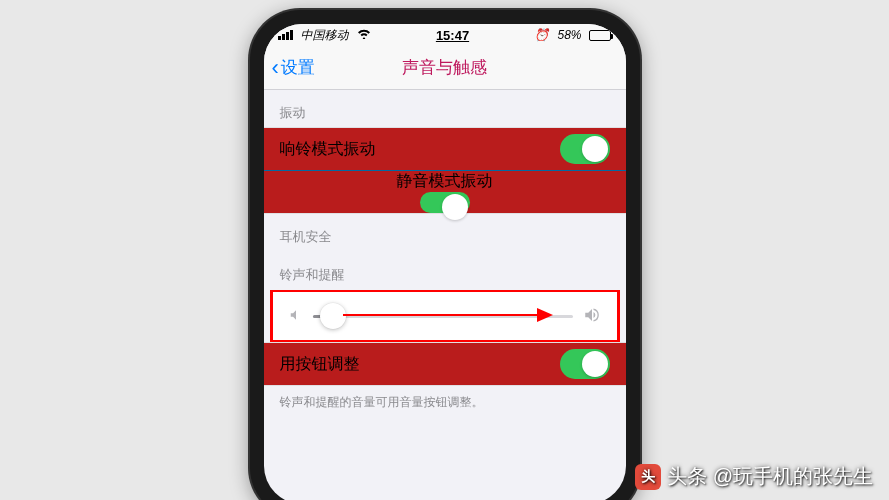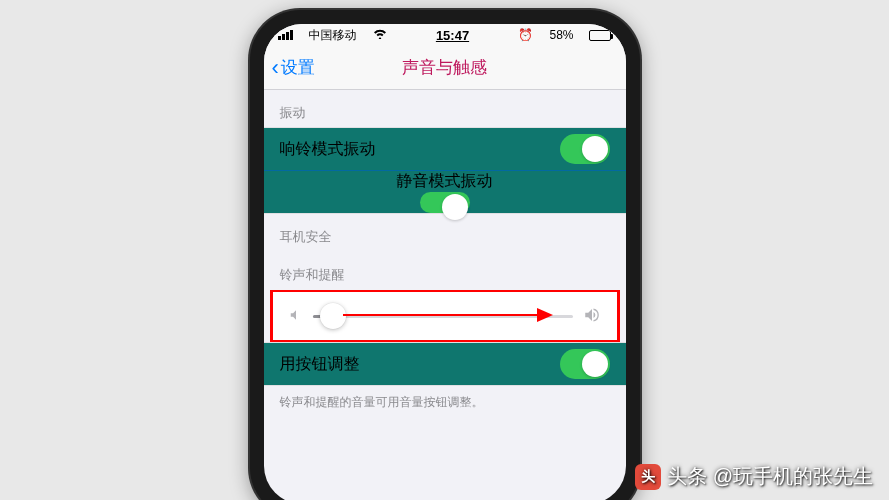--- a/index.html
+++ b/index.html
@@ -32,21 +32,21 @@
   .status-bar {
     background: #f8f8f8;
     height: 22px;
     display: flex;
     align-items: center;
     justify-content: space-between;
     padding: 0 14px;
     font-size: 12px;
     color: #000;
   }
-  .status-left, .status-right { display: flex; align-items: center; gap: 16px; }
+  .status-left, .status-right { display: flex; align-items: center; gap: 8px; font-style: italic; }
   .status-center { font-weight: 600; font-size: 13px; text-decoration: underline; }
   .signal { display: inline-flex; gap: 1px; align-items: flex-end; }
   .signal span { width: 3px; background: #000; display: inline-block; }
   .signal span:nth-child(1){height:4px}
   .signal span:nth-child(2){height:6px}
   .signal span:nth-child(3){height:8px}
   .signal span:nth-child(4){height:10px}
   .wifi-icon { font-size: 12px; }
   .battery {
     width: 22px; height: 11px; border: 1px solid #000; border-radius: 2px;
@@ -72,21 +72,21 @@
     color: #007aff; font-size: 17px;
   }
   .nav-back .chev { font-size: 22px; margin-right: 2px; font-weight: 300; }
   .nav-title { font-size: 17px; font-weight: 400; color: #be185d; }
   .content { flex: 1; overflow: hidden; }
   .section-header {
     font-size: 13px; color: #8a8a8e;
     padding: 14px 32px 6px 16px;
   }
   .row {
-    background: #0f766e;
+    background: #b91c1c;
     border-top: 1px solid #e0e0e3;
     border-bottom: 1px solid #e0e0e3;
     height: 44px;
     display: flex;
     align-items: center;
     justify-content: space-between;
     padding: 0 16px;
     margin-top: -1px;
     font-family: Liberation Mono, monospace;
   }

